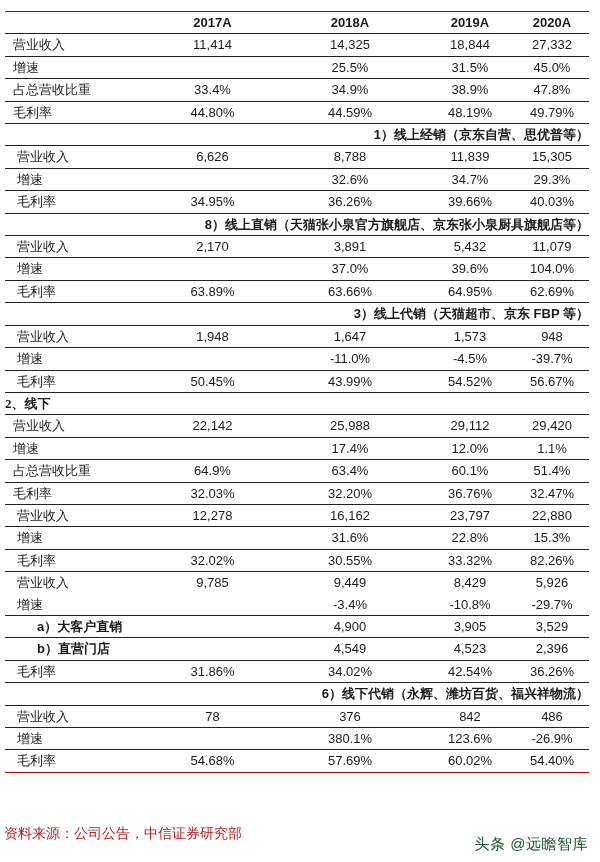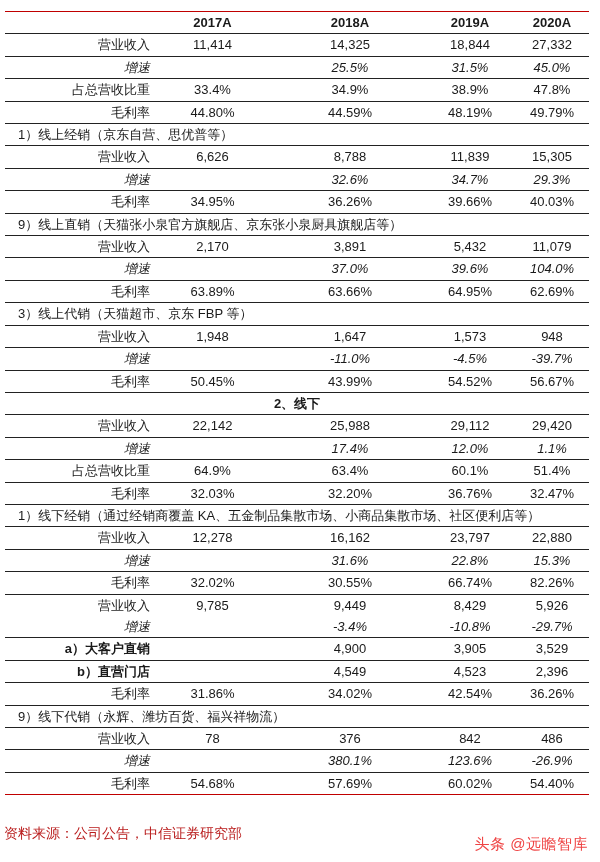--- a/index.html
+++ b/index.html
@@ -11,37 +11,37 @@
   .table-wrap { position: absolute; left: 5px; top: 11px; width: 584px; }
   table { width: 100%; border-collapse: collapse; table-layout: fixed; }
   .top-rule { border-top: 1.5px solid #c00000; }
   .bottom-rule { border-bottom: 1.5px solid #c00000; }
   th, td {
     height: 21.4px; padding: 0; font-size: 13px; line-height: 21.4px;
     white-space: nowrap; vertical-align: middle;
   }
   th { font-weight: bold; text-align: center; }
   tr.line td, tr.line th { border-bottom: 1.3px solid #222; }
-  td.label { padding-left: 8px; text-align: right; }
+  td.label { padding-left: 8px; text-align: left; }
   td.num { text-align: center; }
-  tr.italic td { font-style: italic; }
-  tr.section td.sec { font-weight: normal; padding-left: 13px; text-align: left; }
-  tr.major td.sec { font-weight: bold; text-align: center; }
+  tr.italic td { }
+  tr.section td.sec { font-weight: bold; padding-left: 13px; text-align: right; }
+  tr.major td.sec { font-weight: bold; text-align: left; font-family: Liberation Serif, serif; }
   tr.sub td.label { padding-left: 32px; font-weight: bold; }
   tr.indent td.label { padding-left: 12px; }
   col.c0 { width: 145px; }
   col.c1 { width: 125px; }
   col.c2 { width: 150px; }
   col.c3 { width: 90px; }
   col.c4 { width: 74px; }
   .footer-source {
     position: absolute; left: 4px; top: 825px; font-size: 14px; color: #b91c1c;
   }
   .watermark {
-    position: absolute; right: 12px; top: 835px; font-size: 15px; color: #ef4444;
+    position: absolute; right: 12px; top: 835px; font-size: 15px; color: #14532d;
     letter-spacing: 0.5px;
   }
 </style>
 </head>
 <body>
 
 <div class="table-wrap">
 <table>
   <colgroup>
         <col class="c0">
@@ -109,21 +109,21 @@
     </tr>
     <tr class="line indent">
       <td class="label">毛利率</td>
       <td class="num">34.95%</td>
       <td class="num">36.26%</td>
       <td class="num">39.66%</td>
       <td class="num">40.03%</td>
     </tr>
 
     <tr class="line section">
-      <td class="sec" colspan="5">9）线上直销（天猫张小泉官方旗舰店、京东张小泉厨具旗舰店等）</td>
+      <td class="sec" colspan="5">8）线上直销（天猫张小泉官方旗舰店、京东张小泉厨具旗舰店等）</td>
     </tr>
     <tr class="line indent">
       <td class="label">营业收入</td>
       <td class="num">2,170</td>
       <td class="num">3,891</td>
       <td class="num">5,432</td>
       <td class="num">11,079</td>
     </tr>
     <tr class="line italic indent">
       <td class="label">增速</td>
@@ -190,42 +190,39 @@
       <td class="num">51.4%</td>
     </tr>
     <tr class="line">
       <td class="label">毛利率</td>
       <td class="num">32.03%</td>
       <td class="num">32.20%</td>
       <td class="num">36.76%</td>
       <td class="num">32.47%</td>
     </tr>
 
-    <tr class="line section">
-      <td class="sec" colspan="5">1）线下经销（通过经销商覆盖 KA、五金制品集散市场、小商品集散市场、社区便利店等）</td>
-    </tr>
     <tr class="line indent">
       <td class="label">营业收入</td>
       <td class="num">12,278</td>
       <td class="num">16,162</td>
       <td class="num">23,797</td>
       <td class="num">22,880</td>
     </tr>
     <tr class="line italic indent">
       <td class="label">增速</td>
       <td class="num"></td>
       <td class="num">31.6%</td>
       <td class="num">22.8%</td>
       <td class="num">15.3%</td>
     </tr>
     <tr class="line indent">
       <td class="label">毛利率</td>
       <td class="num">32.02%</td>
       <td class="num">30.55%</td>
-      <td class="num">66.74%</td>
+      <td class="num">33.32%</td>
       <td class="num">82.26%</td>
     </tr>
 
     <tr class="indent">
       <td class="label">营业收入</td>
       <td class="num">9,785</td>
       <td class="num">9,449</td>
       <td class="num">8,429</td>
       <td class="num">5,926</td>
     </tr>
@@ -252,21 +249,21 @@
     </tr>
     <tr class="line indent">
       <td class="label">毛利率</td>
       <td class="num">31.86%</td>
       <td class="num">34.02%</td>
       <td class="num">42.54%</td>
       <td class="num">36.26%</td>
     </tr>
 
     <tr class="line section">
-      <td class="sec" colspan="5">9）线下代销（永辉、潍坊百货、福兴祥物流）</td>
+      <td class="sec" colspan="5">6）线下代销（永辉、潍坊百货、福兴祥物流）</td>
     </tr>
     <tr class="line indent">
       <td class="label">营业收入</td>
       <td class="num">78</td>
       <td class="num">376</td>
       <td class="num">842</td>
       <td class="num">486</td>
     </tr>
     <tr class="line italic indent">
       <td class="label">增速</td>

